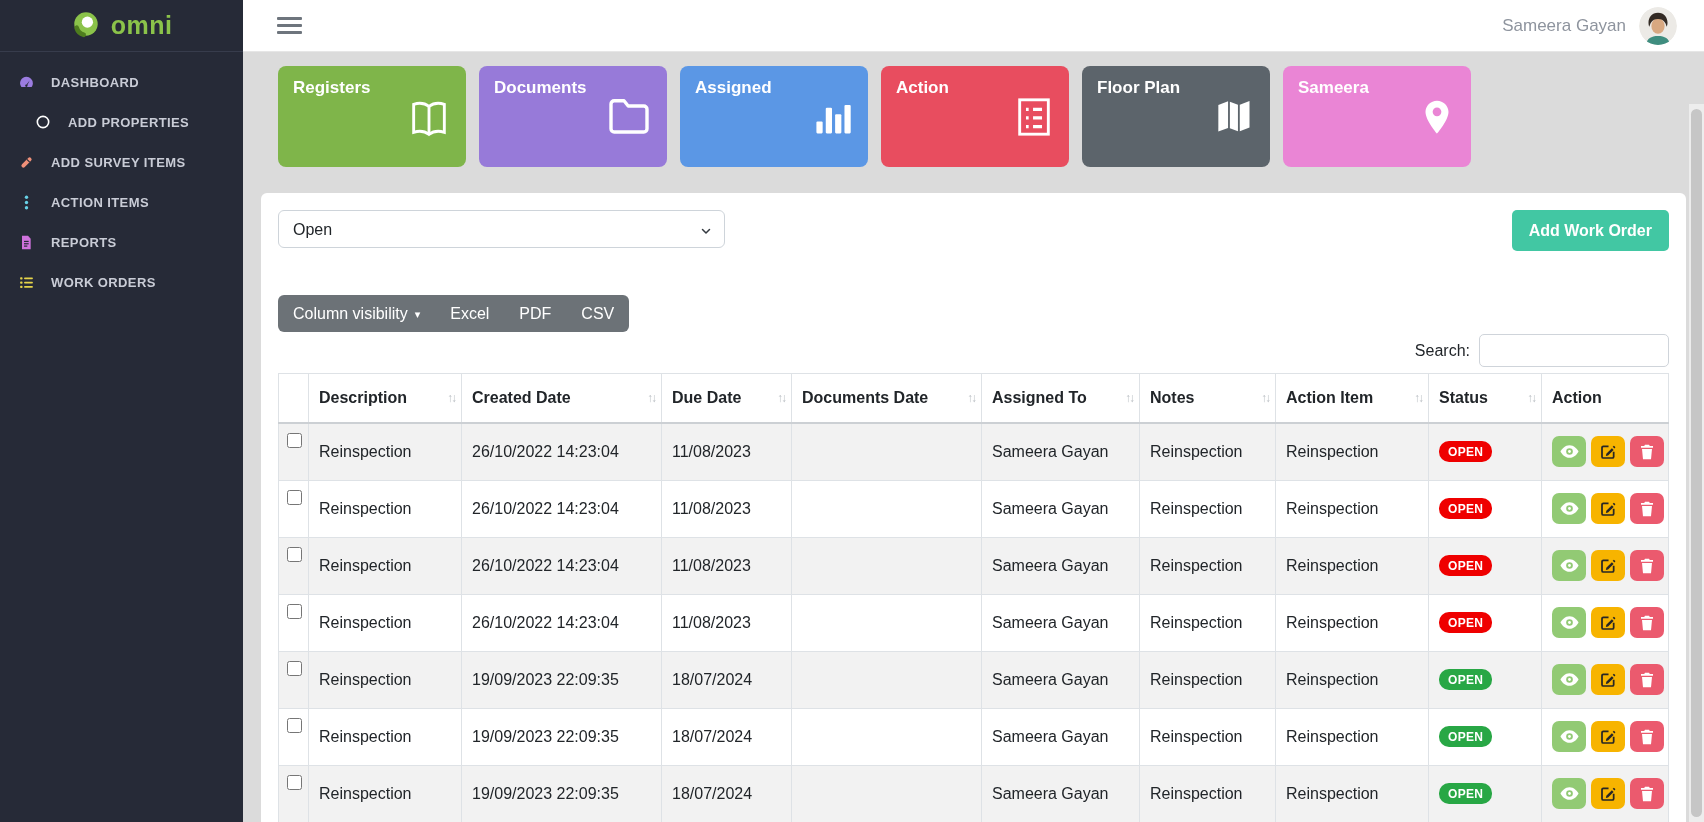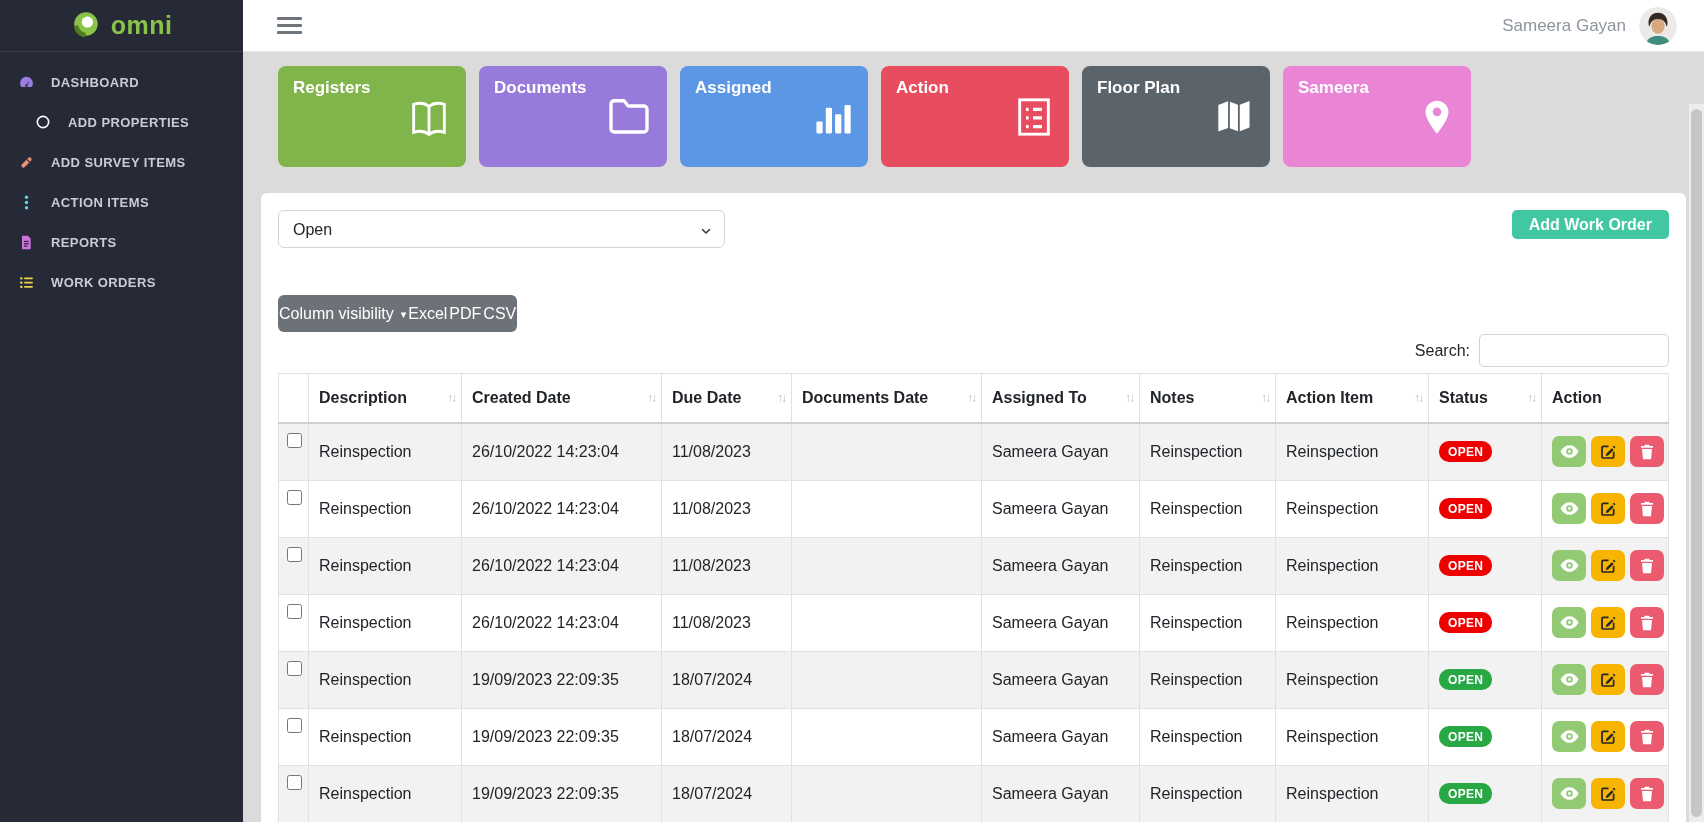--- a/index.html
+++ b/index.html
@@ -44,27 +44,27 @@
   .tile-icon { position:absolute; right:14px; top:28px; }
 
   
   .card { margin-top:26px; background:#fff; border-radius:6px; padding:17px 17px 40px; height:680px; }
   .card-top { position:relative; height:41px; }
   .select-wrap { position:relative; width:447px; }
   .status-select { width:447px; height:38px; border:1px solid #ced4da; border-radius:6px;
                    padding:0 30px 0 14px; font-size:16px; color:#212529; background:#fff;
                    appearance:none; -webkit-appearance:none; font-family:inherit; }
   .select-caret { position:absolute; right:13px; top:13px; pointer-events:none; }
-  .add-wo { position:absolute; right:0; top:0; height:29px; padding:0 17px; border:none;
+  .add-wo { position:absolute; right:0; top:0; height:41px; padding:0 17px; border:none;
             border-radius:5px; color:#fff; font-size:16px; font-weight:700; cursor:pointer;
             font-family:inherit; }
 
   .toolbar { margin-top:44px; display:inline-flex; border-radius:6px; overflow:hidden;
              height:37px; align-items:stretch; }
-  .tb-btn { color:#fff; font-size:16px; padding:0 1px; border:none; background:transparent;
+  .tb-btn { color:#fff; font-size:16px; padding:0 15px; border:none; background:transparent;
             display:flex; align-items:center; gap:7px; cursor:pointer; font-family:inherit; }
   .tb-caret { font-size:11px; position:relative; top:1px; }
 
   .search-row { display:flex; justify-content:flex-end; align-items:center; margin-top:2px; gap:9px; }
   .search-label { font-size:16px; color:#212529; }
   .search-input { width:190px; height:33px; border:1px solid #cfd4da; border-radius:5px;
                   padding:0 10px; font-size:15px; font-family:inherit; }
 
   
   table { margin-top:6px; width:100%; border-collapse:collapse; table-layout:fixed; }

